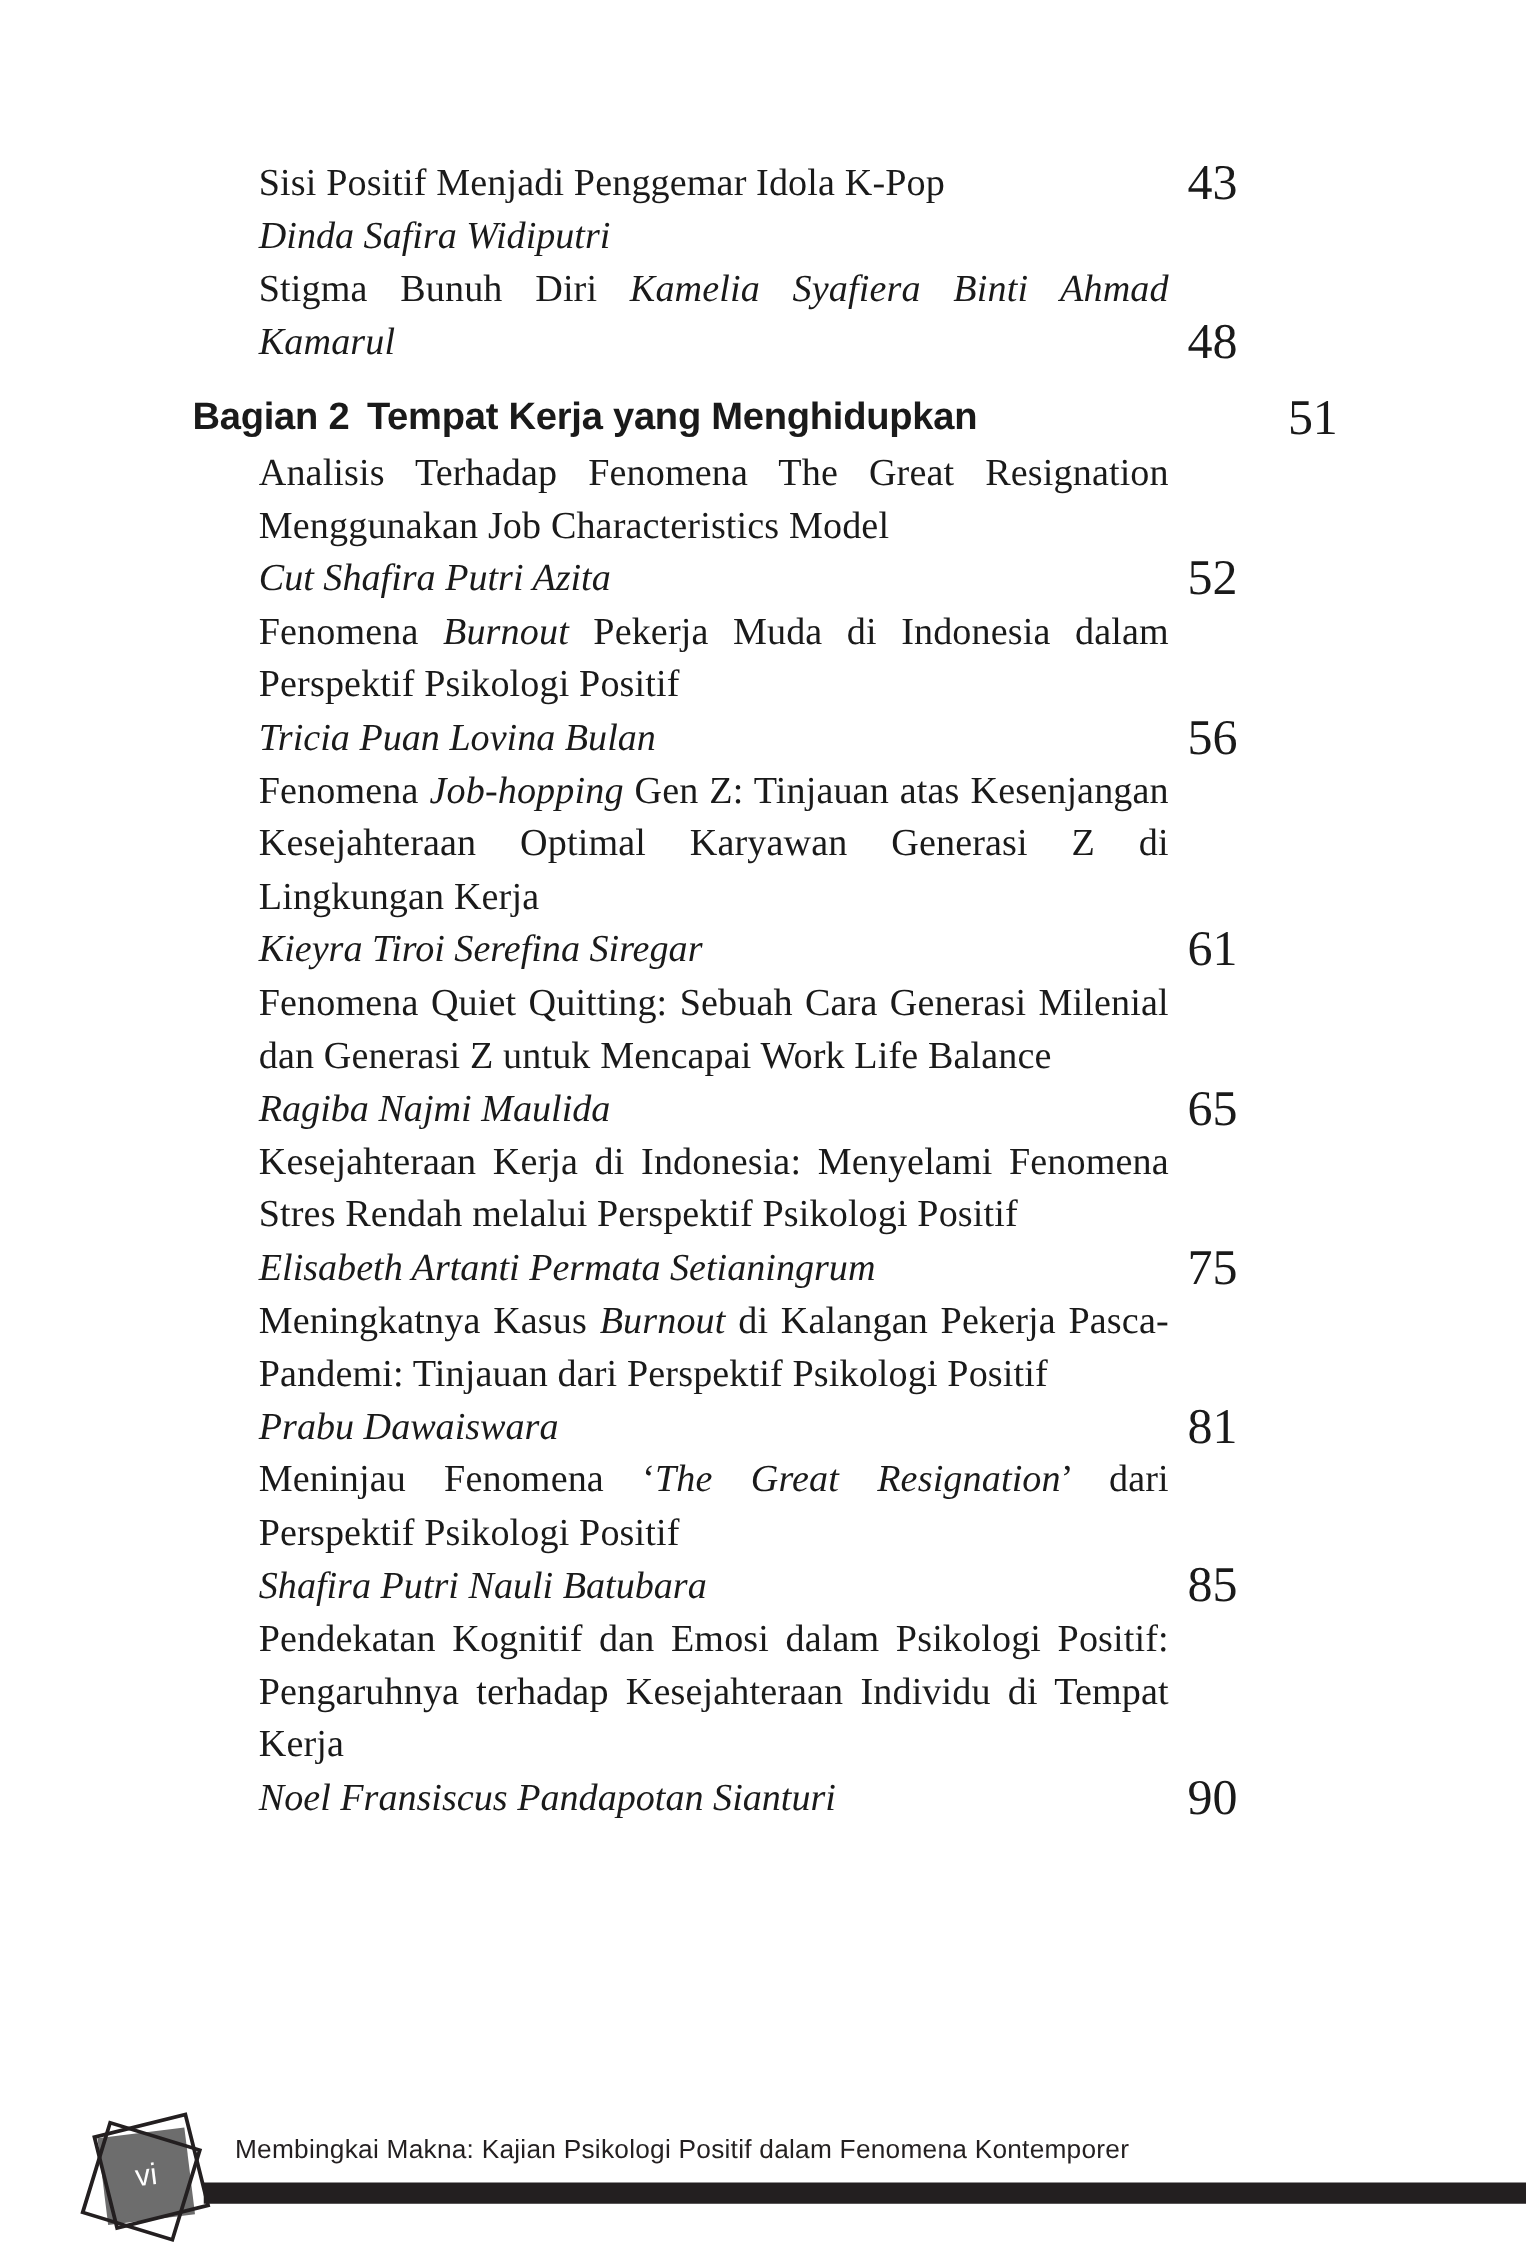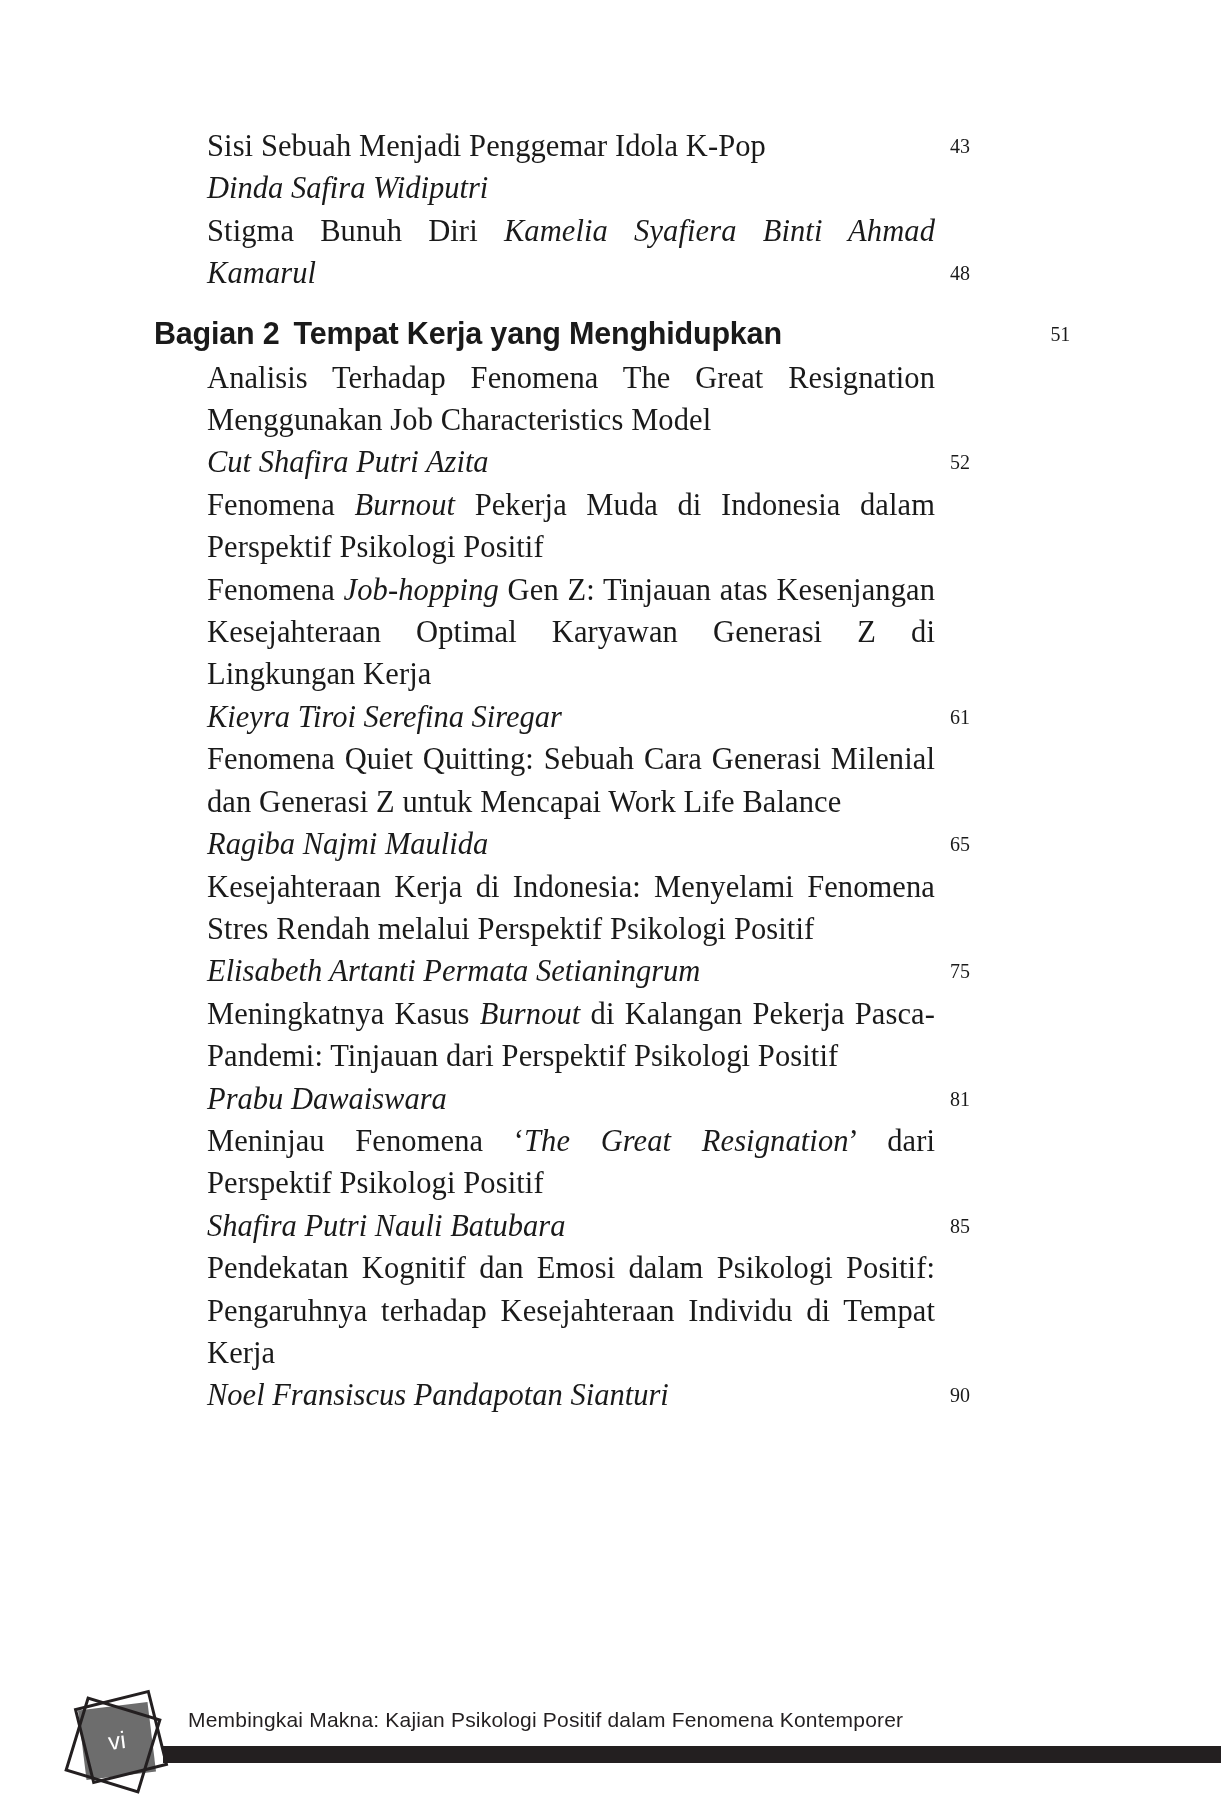--- a/index.html
+++ b/index.html
@@ -55,21 +55,21 @@
     text-align: right;
   }
 
   .pagenum {
     position: absolute;
     right: 0;
     top: 0;
     width: 120px;
     text-align: left;
     font-style: normal;
-    font-size: 20px;
+    font-size: 40px;
     line-height: 42.4px;
   }
 
   
   .part-heading {
     position: relative;
     margin-left: 4px;
     margin-top: 16px;
     margin-bottom: 2px;
     padding-right: 135px;
@@ -159,21 +159,21 @@
 </style>
 </head>
 <body>
 
 <div class="page">
 
   <div class="toc">
 
     <div class="entry">
       <div class="title-lines nojustify">
-        <span>Sisi Sebuah Menjadi Penggemar Idola K-Pop</span>
+        <span>Sisi Positif Menjadi Penggemar Idola K-Pop</span>
         <span class="pagenum">43</span>
       </div>
       <div class="author-row">
         <span class="author">Dinda Safira Widiputri</span>
       </div>
     </div>
 
     <div class="entry">
       <div class="title-lines">
         <span>Stigma Bunuh Diri <em>Kamelia Syafiera Binti Ahmad Kamarul</em></span>
@@ -186,20 +186,21 @@
       <span class="pagenum">51</span>
     </div>
 
     <div id="part-entries">
         <div class="entry">
           <div class="title-lines">Analisis Terhadap Fenomena The Great Resignation Menggunakan Job Characteristics Model</div>
           <div class="author-row"><span class="author">Cut Shafira Putri Azita</span><span class="pagenum">52</span></div>
         </div>
         <div class="entry">
           <div class="title-lines">Fenomena <em>Burnout</em> Pekerja Muda di Indonesia dalam Perspektif Psikologi Positif</div>
+          <div class="author-row"><span class="author">Tricia Puan Lovina Bulan</span><span class="pagenum">56</span></div>
         </div>
         <div class="entry">
           <div class="title-lines">Fenomena <em>Job-hopping</em> Gen Z: Tinjauan atas Kesenjangan Kesejahteraan Optimal Karyawan Generasi Z di Lingkungan Kerja</div>
           <div class="author-row"><span class="author">Kieyra Tiroi Serefina Siregar</span><span class="pagenum">61</span></div>
         </div>
         <div class="entry">
           <div class="title-lines">Fenomena Quiet Quitting: Sebuah Cara Generasi Milenial dan Generasi Z untuk Mencapai Work Life Balance</div>
           <div class="author-row"><span class="author">Ragiba Najmi Maulida</span><span class="pagenum">65</span></div>
         </div>
         <div class="entry">

